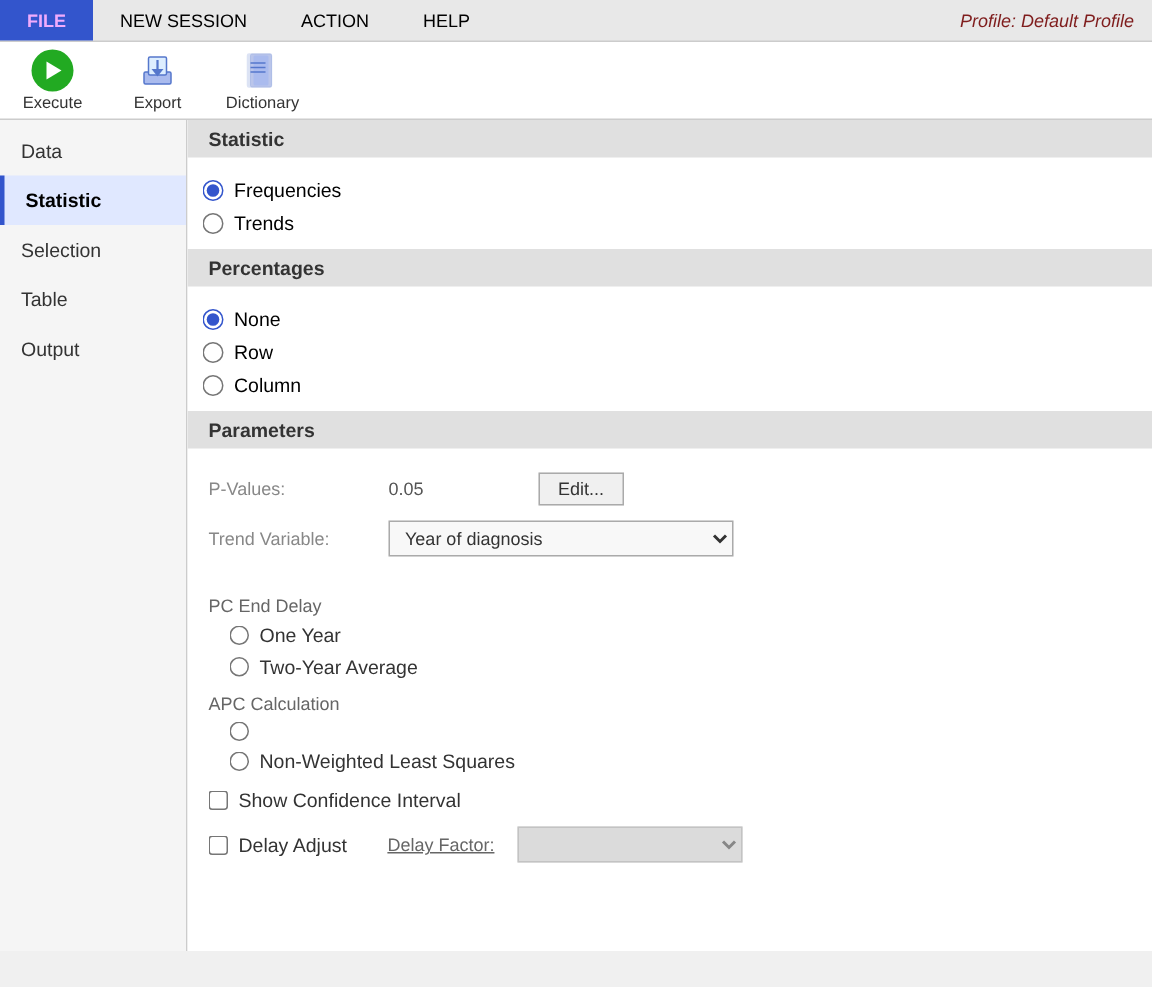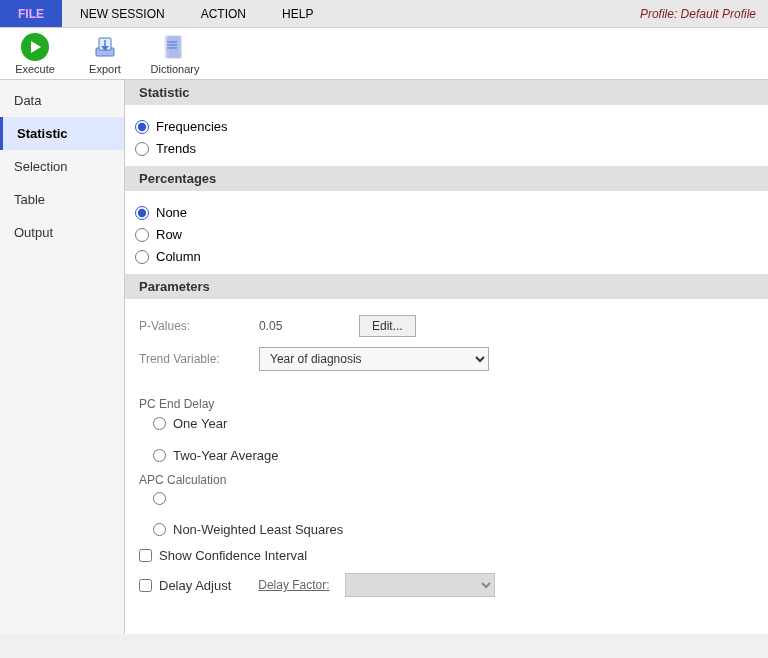--- a/index.html
+++ b/index.html
@@ -37,21 +37,21 @@
 
     
     .params-table { width: 100%; padding: 8px 14px 12px 14px; }
     .param-row { display: flex; align-items: center; margin-bottom: 10px; }
     .param-label { color: #888; font-size: 12px; width: 120px; min-width: 120px; }
     .param-value { font-size: 12px; color: #555; width: 100px; }
     .param-edit-btn { padding: 3px 12px; font-size: 12px; background: #f0f0f0; border: 1px solid #aaa; cursor: pointer; color: #333; }
     .param-select { width: 230px; padding: 3px 6px; border: 1px solid #aaa; background: #f8f8f8; font-size: 12px; color: #333; appearance: auto; }
 
     .sub-section-label { font-size: 12px; color: #666; padding: 4px 14px 2px 14px; }
-    .sub-radio-group { padding: 3px 14px 6px 28px; display: flex; flex-direction: column; gap: 17px; }
+    .sub-radio-group { padding: 3px 14px 6px 28px; display: flex; flex-direction: column; gap: 6px; }
     .sub-radio-item { display: flex; align-items: center; gap: 7px; font-size: 13px; cursor: pointer; color: #333; }
     .sub-radio-item input[type="radio"] { accent-color: #3355cc; width: 13px; height: 13px; cursor: pointer; }
 
     .checkbox-row { display: flex; align-items: center; gap: 7px; padding: 5px 14px; font-size: 13px; color: #333; }
     .delay-label { color: #666; font-size: 12px; margin-left: 20px; margin-right: 8px; text-decoration: underline; }
     .delay-select { width: 150px; padding: 3px 6px; border: 1px solid #aaa; background: #cccccc; font-size: 12px; color: #555; appearance: auto; }
 
     
     .status-bar { height: 24px; background: #3355cc; display: flex; align-items: flex-start; padding: 0 10px; margin-top: 28px; }
     .status-text { color: white; font-size: 12px; font-weight: bold; }

